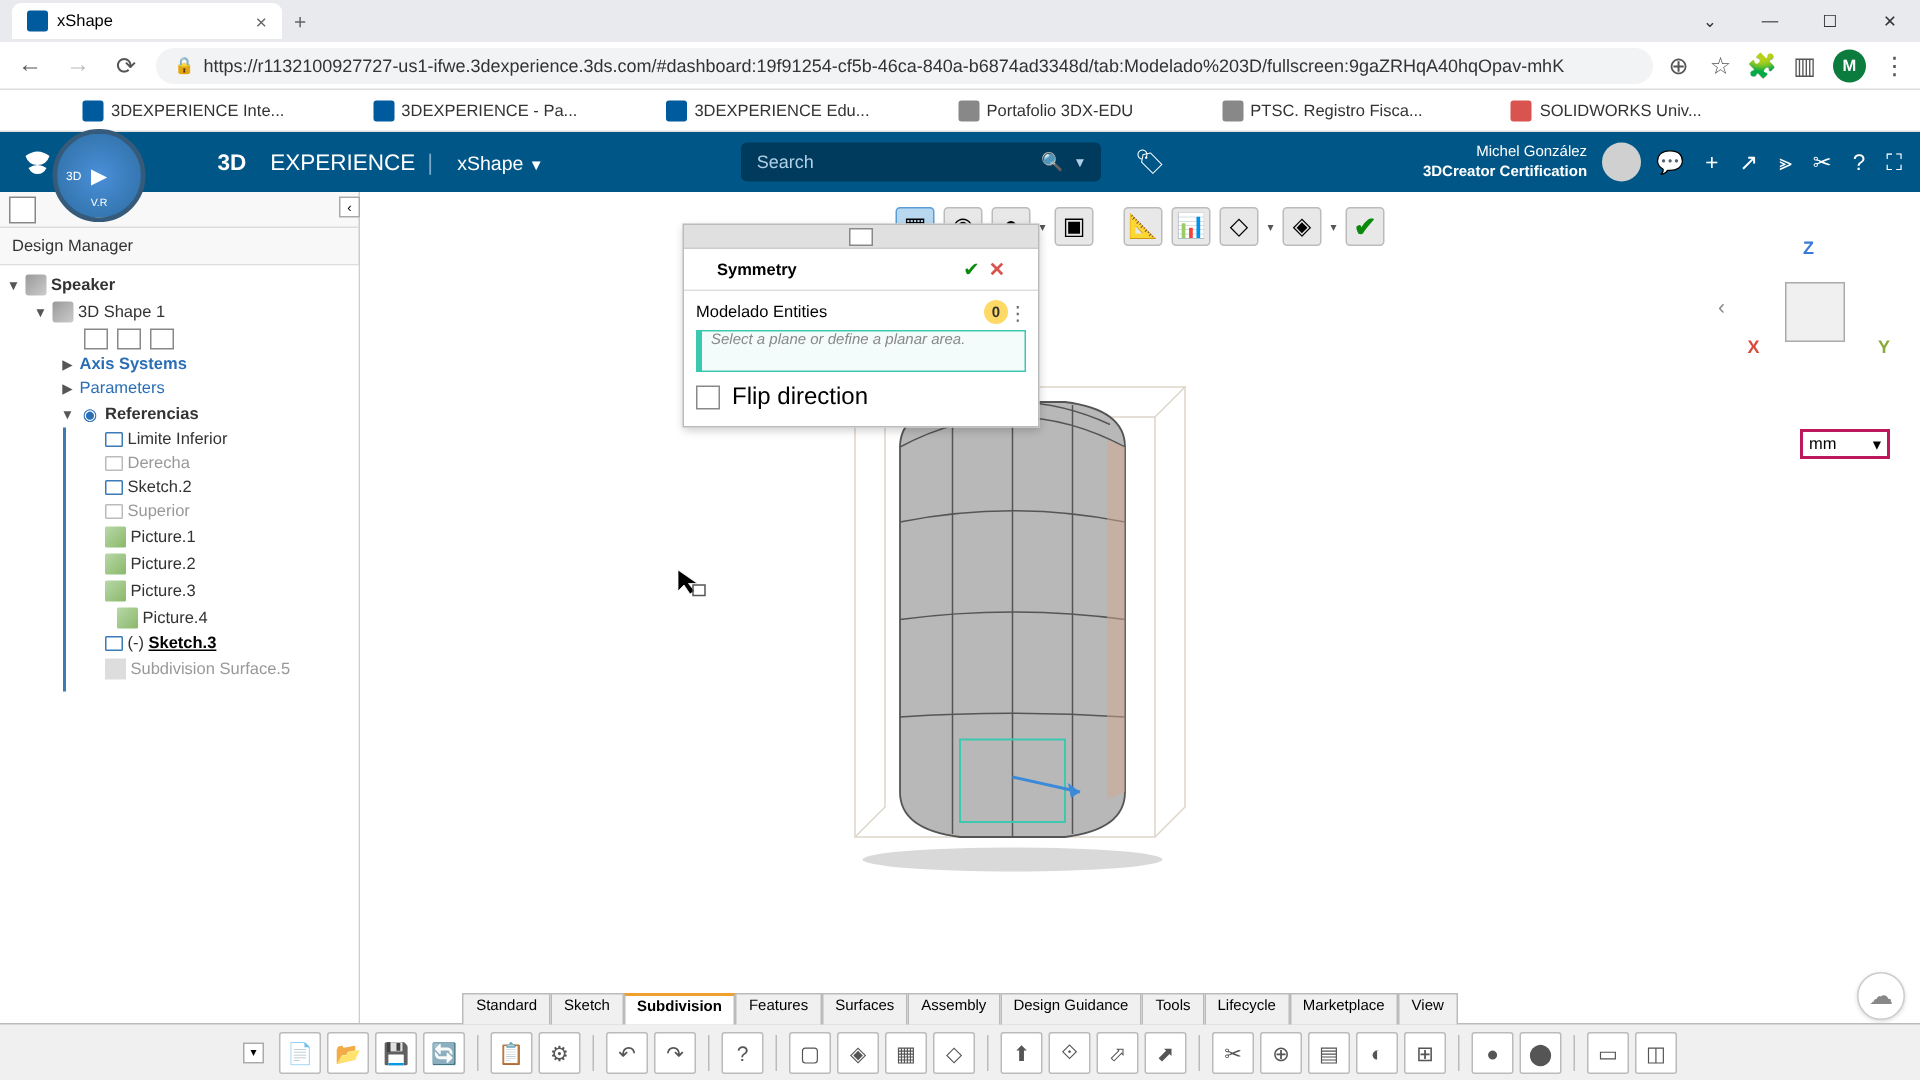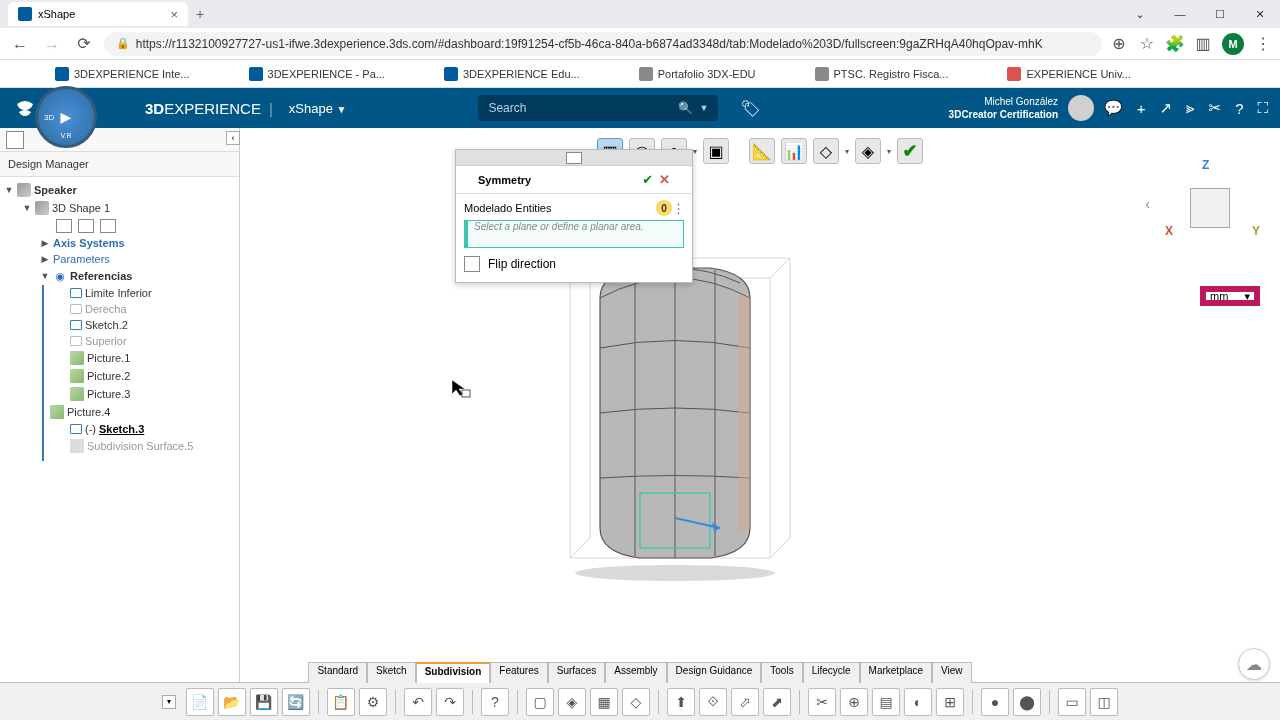--- a/index.html
+++ b/index.html
@@ -29,21 +29,21 @@
 .bm-icon.gray { background: #888; }
 
 
 .app-header { height: 40px; background: #005686; display: flex; align-items: center; padding: 0 12px; gap: 12px; color: #fff; position: relative; }
 .compass-wrap { position: absolute; left: 35px; top: -2px; z-index: 10; }
 .compass { width: 62px; height: 62px; background: radial-gradient(circle, #4a90d9 0%, #2b6ca0 100%); border-radius: 50%; border: 3px solid #355a7a; display: flex; align-items: center; justify-content: center; color: #fff; font-size: 9px; position: relative; }
 .compass-play { position: absolute; font-size: 14px; }
 .ds-logo { width: 26px; height: 26px; display: flex; align-items: center; justify-content: center; }
 .app-title { margin-left: 95px; font-size: 15px; display: flex; align-items: center; gap: 8px; }
 .brand-3d { font-weight: bold; }
-.brand-exp { font-weight: 300; }
+.brand-exp { font-weight: 300; margin-left: 16px; }
 .app-name { font-size: 13px; margin-left: 8px; }
 .chevron-d { font-size: 10px; }
 .search-box { margin-left: 120px; width: 240px; height: 26px; background: #003a5c; border-radius: 4px; display: flex; align-items: center; padding: 0 10px; color: #b0d0e8; font-size: 12px; }
 .search-icon { margin-left: auto; color: #b0d0e8; }
 .search-chev { margin-left: 6px; font-size: 9px; }
 .tag-icon { margin-left: 10px; color: #fff; font-size: 16px; }
 .user-area { margin-left: auto; display: flex; align-items: center; gap: 10px; }
 .user-info { text-align: right; color: #fff; font-size: 10px; line-height: 1.3; margin-left: 26px; }
 .user-name { }
 .user-cert { font-weight: bold; }
@@ -82,21 +82,21 @@
 .vp-check { color: #0a8a0a; font-size: 18px; font-weight: bold; }
 
 .triad { position: absolute; right: 20px; top: 30px; width: 100px; height: 90px; }
 .triad-label { position: absolute; font-size: 12px; font-weight: bold; }
 .triad-z { color: #3a7ad9; top: 0; left: 42px; }
 .triad-y { color: #8aaa3a; bottom: 10px; right: 0; }
 .triad-x { color: #d94a3a; bottom: 10px; left: 5px; }
 .triad-cube { position: absolute; top: 30px; left: 30px; width: 40px; height: 40px; border: 1px solid #aaa; background: #f0f0f0; }
 .triad-chev { position: absolute; top: 68px; right: 130px; color: #888; font-size: 14px; cursor: pointer; }
 
-.unit-sel { position: absolute; right: 20px; top: 158px; width: 60px; height: 20px; border: 6px solid #be185d; background: #fff; font-size: 11px; padding: 0 4px; display: flex; align-items: center; justify-content: space-between; cursor: pointer; }
+.unit-sel { position: absolute; right: 20px; top: 158px; width: 60px; height: 20px; border: 2px solid #be185d; background: #fff; font-size: 11px; padding: 0 4px; display: flex; align-items: center; justify-content: space-between; cursor: pointer; }
 
 .model-area { position: absolute; left: 250px; top: 70px; width: 360px; height: 400px; }
 
 .cursor-icon { position: absolute; left: 210px; top: 250px; font-size: 12px; }
 
 .help-bubble { position: absolute; right: 10px; bottom: 20px; width: 32px; height: 32px; background: #fff; border: 1px solid #ccc; border-radius: 50%; display: flex; align-items: center; justify-content: center; font-size: 16px; color: #888; cursor: pointer; box-shadow: 0 1px 3px rgba(0,0,0,0.15); }
 
 
 .sym-panel { position: absolute; left: 215px; top: 21px; width: 238px; background: #f5f5f5; border: 1px solid #bbb; box-shadow: 0 2px 6px rgba(0,0,0,0.2); z-index: 20; }
 .sym-grip { height: 16px; background: #e0e0e0; border-bottom: 1px solid #ccc; display: flex; align-items: center; justify-content: center; }
@@ -104,21 +104,21 @@
 .sym-title-row { height: 28px; display: flex; align-items: center; padding: 0 22px; background: #fff; border-bottom: 1px solid #ddd; }
 .sym-title { font-size: 11px; font-weight: bold; flex: 1; }
 .sym-ok { color: #0a8a0a; font-size: 13px; margin-right: 6px; cursor: pointer; }
 .sym-close { color: #d9534f; font-size: 13px; font-weight: bold; cursor: pointer; }
 .sym-body { padding: 6px 8px; background: #fff; }
 .sym-ent-row { display: flex; align-items: center; font-size: 11px; margin-bottom: 4px; }
 .sym-ent-label { flex: 1; }
 .sym-badge { width: 16px; height: 16px; background: #ffd966; border-radius: 50%; font-size: 10px; display: flex; align-items: center; justify-content: center; color: #333; font-weight: bold; margin-right: auto; margin-left: 4px; }
 .sym-menu { color: #666; cursor: pointer; font-size: 13px; margin-left: auto; letter-spacing: -1px; }
 .sym-input { width: 100%; height: 28px; border: 1.5px solid #3ac9b0; border-left: 4px solid #3ac9b0; background: #f4fcfb; font-size: 10px; color: #888; padding: 0 6px; font-style: italic; position: relative; }
-.sym-flip-row { display: flex; align-items: center; gap: 8px; padding: 8px 0 4px; font-size: 12px; }
+.sym-flip-row { display: flex; align-items: center; gap: 8px; padding: 8px 0 4px; font-size: 16px; }
 .sym-flip-icon { width: 16px; height: 16px; border: 1px solid #888; }
 
 
 .bottom-area { position: absolute; bottom: 0; left: 0; right: 0; }
 .bot-tabs { display: flex; justify-content: center; height: 20px; font-size: 10px; margin-top: 20px; }
 .bot-tab { padding: 2px 8px; border: 1px solid #bbb; border-bottom: none; background: #f0f0f0; cursor: pointer; margin-bottom: -1px; }
 .bot-tab.active { background: #fff; border-top: 2px solid #f0a030; font-weight: bold; }
 .bot-toolbar { height: 38px; background: #f0f0f0; border-top: 1px solid #bbb; display: flex; align-items: center; justify-content: center; gap: 4px; padding: 0 10px; }
 .bot-tool { width: 28px; height: 28px; background: #fff; border: 1px solid #bbb; border-radius: 2px; display: flex; align-items: center; justify-content: center; cursor: pointer; font-size: 14px; color: #555; }
 .bot-sep { width: 1px; height: 24px; background: #bbb; margin: 0 4px; }
@@ -178,21 +178,21 @@
   <div class="bookmark">
       <span class="bm-icon gray"></span>
       <span>Portafolio 3DX-EDU</span>
     </div>
   <div class="bookmark">
       <span class="bm-icon gray"></span>
       <span>PTSC. Registro Fisca...</span>
     </div>
   <div class="bookmark">
       <span class="bm-icon red"></span>
-      <span>EXPERIENCE Univ...</span>
+      <span>SOLIDWORKS Univ...</span>
     </div>
 </div>
 
 <div class="app-header">
   <div class="ds-logo">
     <svg width="24" height="24" viewBox="0 0 24 24">
         <path d="M4 8 Q12 2 20 8 Q18 14 12 14 Q6 14 4 8 M6 16 Q12 12 18 16 Q16 20 12 20 Q8 20 6 16" fill="#fff"></path>
       </svg>
   </div>
   <div class="compass-wrap">
@@ -291,21 +291,21 @@
           <span class="node-label">Picture.1</span>
         </div>
         <div class="tree-item" style="padding-left:70px;">
           <span class="node-icon pic"></span>
           <span class="node-label">Picture.2</span>
         </div>
         <div class="tree-item" style="padding-left:70px;">
           <span class="node-icon pic"></span>
           <span class="node-label">Picture.3</span>
         </div>
-        <div class="tree-item" style="padding-left:50px;">
+        <div class="tree-item" style="padding-left:78px;">
           <span class="node-icon pic"></span>
           <span class="node-label">Picture.4</span>
         </div>
         <div class="tree-item" style="padding-left:70px;position:relative;">
 
           <span class="node-icon sketch"></span>
           <span class="node-label">(-)</span>
           <span class="node-label active" style="text-decoration:underline;">Sketch.3</span>
         </div>
         <div class="tree-item" style="padding-left:70px;">

